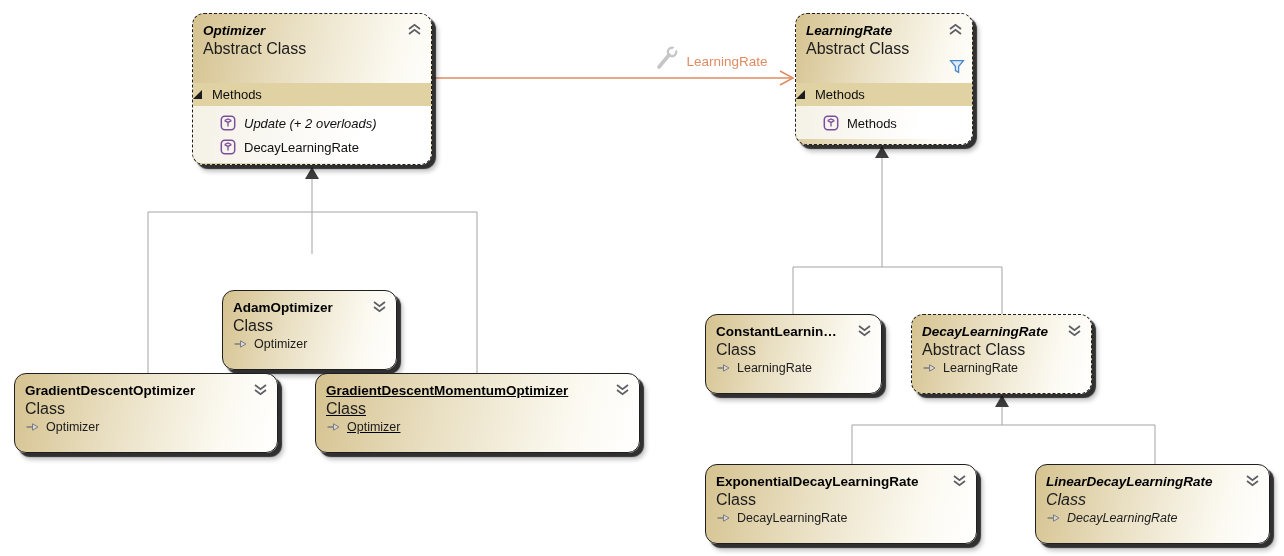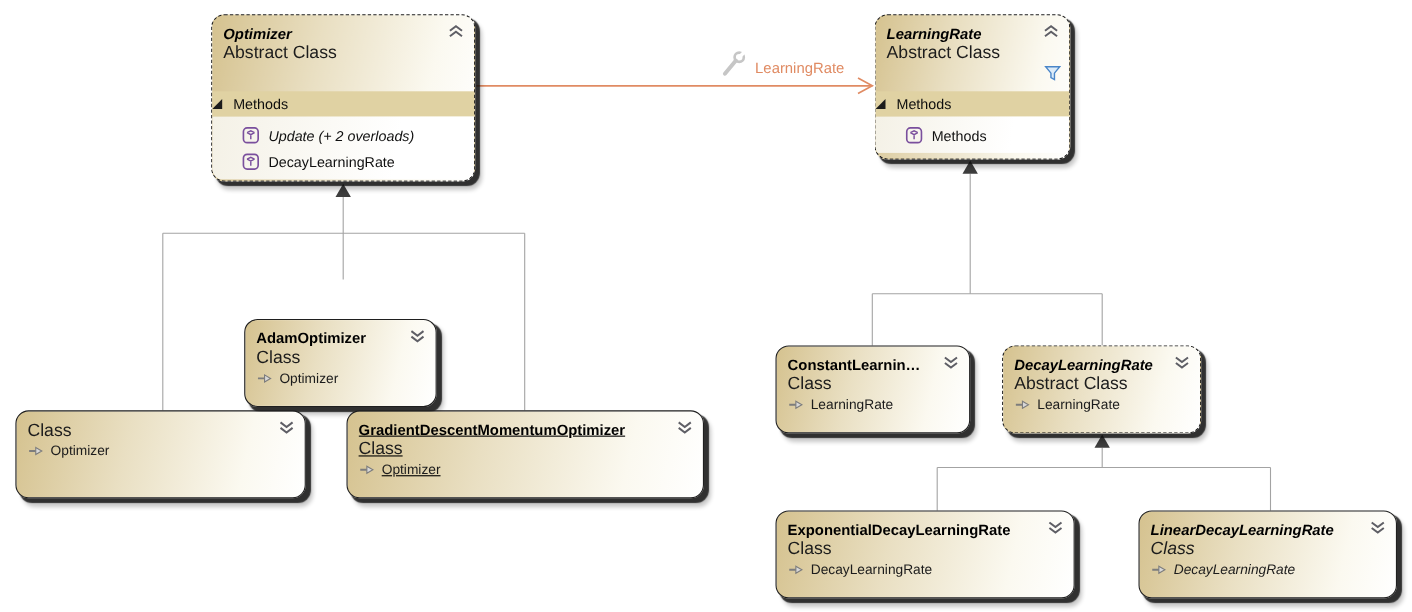--- a/index.html
+++ b/index.html
@@ -158,20 +158,21 @@
           <path d="M3 11 L8.5 6.8 L14 11" fill="none" stroke="#5f5f66" stroke-width="1.8"></path>
         </svg>
       </div>
 
     </div>
 
   </div>
 
   <div class="node collapsed" style="left: 14px; top: 373px; width: 264px; height: 80px;">
     <div class="hdr">
+      <div class="title">GradientDescentOptimizer</div>
       <div class="stereotype">Class</div>
       <div class="base-row">
         <svg width="15" height="10" viewBox="0 0 15 10">
           <line x1="1.5" y1="5" x2="8" y2="5" stroke="#7d7d7d" stroke-width="1.7"></line>
           <path d="M7.5 1.8 L13 5 L7.5 8.2 Z" fill="#d8d8d8" stroke="#7d7d7d" stroke-width="1"></path>
         </svg>
         <span>Optimizer</span>
       </div>
       <div class="chevron down">
         <svg width="17" height="13" viewBox="0 0 17 13">

